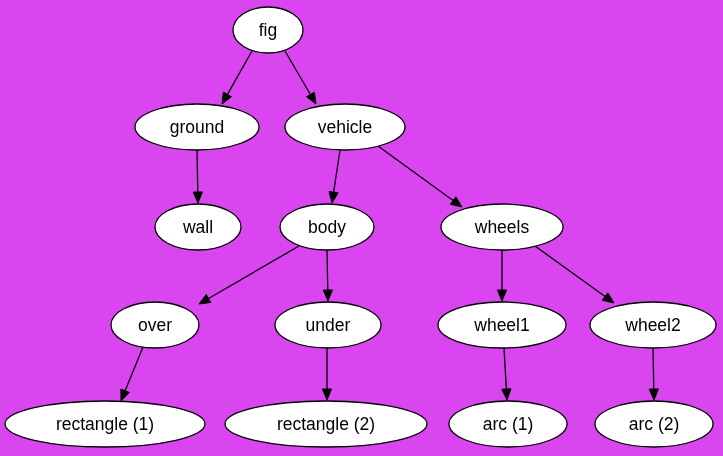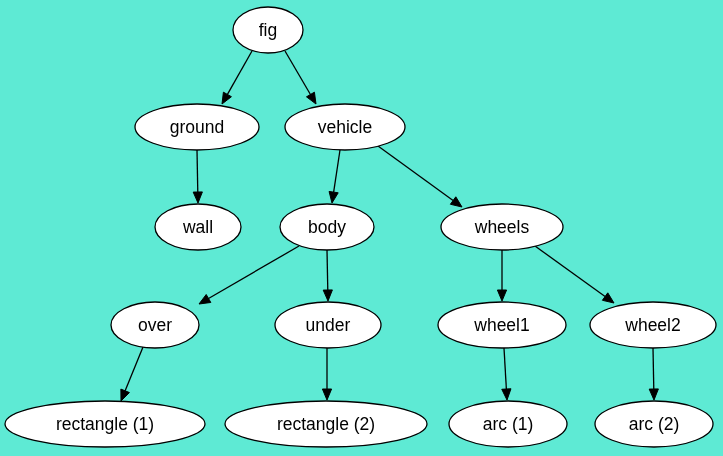--- a/index.html
+++ b/index.html
@@ -4,21 +4,21 @@
 <style>
   html, body {
     margin: 0;
     padding: 0;
     background: #ffffff;
   }
   #canvas {
     position: relative;
     width: 723px;
     height: 456px;
-    background: #5eead4;
+    background: #d946ef;
     overflow: hidden;
     font-family: "Liberation Sans", sans-serif;
   }
   svg#graph {
     display: block;
     width: 723px;
     height: 456px;
   }
   .node-ellipse {
     fill: #ffffff;

